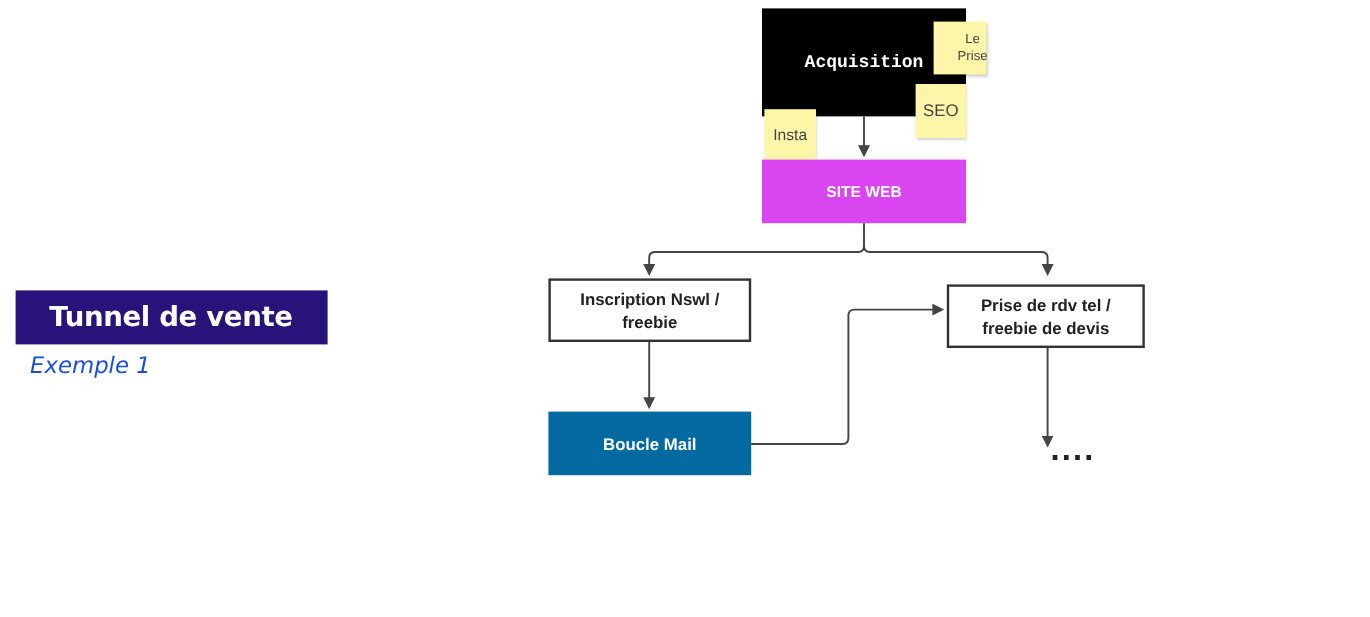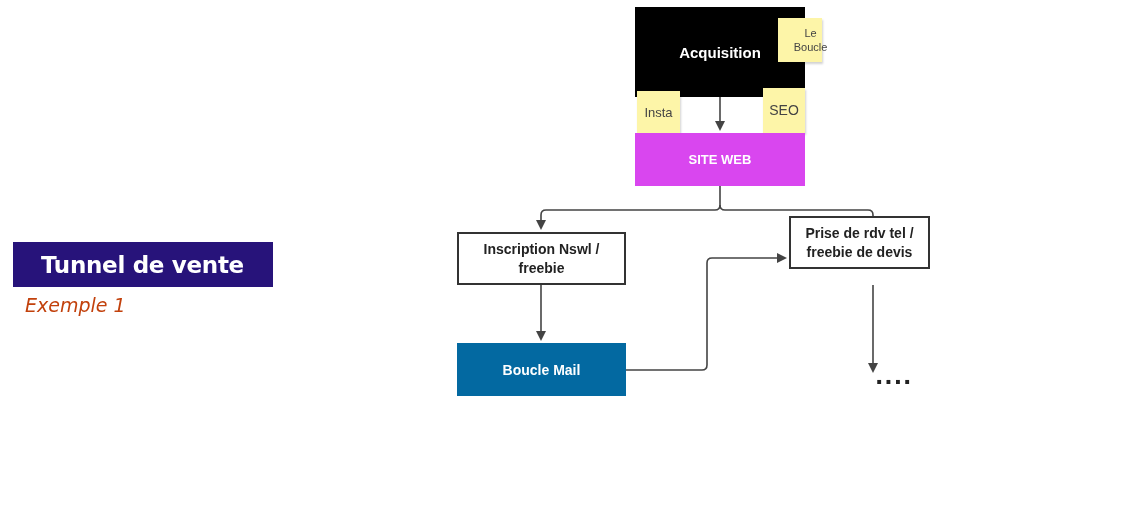--- a/index.html
+++ b/index.html
@@ -1,31 +1,31 @@
 <!DOCTYPE html>
 <html><head>
 <meta charset="utf-8">
 <style>
   html, body { margin:0; padding:0; background:#ffffff; }
   body { width:1142px; height:514px; position:relative; overflow:hidden; font-family:"DejaVu Sans", sans-serif; }
   .abs { position:absolute; box-sizing:border-box; }
   .title-box { left:13px; top:242px; width:260px; height:45px; background:#27137a; color:#fff;
     font-family:"DejaVu Sans", sans-serif; font-weight:bold; font-size:23px; display:flex; align-items:center; padding-left:28px; letter-spacing:-0.3px; }
-  .subtitle { left:25px; top:294px; font-family:"DejaVu Sans", sans-serif; font-style:italic; font-size:19px; color:#c2410c; }
+  .subtitle { left:25px; top:294px; font-family:"DejaVu Sans", sans-serif; font-style:italic; font-size:19px; color:#1d4ed8; }
   .node { display:flex; align-items:center; justify-content:center; text-align:center; font-family:"Liberation Sans", sans-serif; font-weight:bold; }
-  .acq { left:635px; top:7px; width:170px; height:90px; background:#000; color:#fff; font-size:15px; }
+  .acq { left:635px; top:7px; width:170px; height:90px; background:#000; color:#fff; font-size:15px;font-family:Liberation Mono, monospace; }
   .site { left:635px; top:133px; width:170px; height:53px; background:#d946ef; color:#fff; font-size:13px; }
   .outline { background:#fff; border:2px solid #333; color:#222; font-size:14px; line-height:1.35;align-items:center; }
   .insc { left:457px; top:232px; width:169px; height:53px; }
-  .prise { left:789px; top:216px; width:141px; height:53px; }
+  .prise { left:789px; top:237px; width:165px; height:53px; }
   .mail { left:457px; top:343px; width:169px; height:53px; background:#0369a1; color:#fff; font-size:14px; }
   .sticky { background:#fdf5a8; color:#444; font-family:"Liberation Sans", sans-serif; font-size:13px;
     display:flex; align-items:center; justify-content:center; text-align:center; box-shadow:1px 2px 2px rgba(0,0,0,0.18); line-height:1.3; }
   .s-gratin { left:778px; top:18px; width:44px; height:44px; font-size:11px;padding-left:21px; }
-  .s-seo { left:763px; top:70px; width:42px; height:45px; font-size:14px;margin-top:18px; }
+  .s-seo { left:763px; top:70px; width:42px; height:45px; font-size:14px; }
   .s-insta { left:637px; top:81px; width:43px; height:45px; font-size:13px;margin-top:10px; }
   .dots { left:875px; top:364px; font-size:22px; font-weight:bold; color:#222; letter-spacing:1px; font-family:"DejaVu Sans", sans-serif; }
   svg.conn { position:absolute; left:0; top:0; }
 </style>
 </head>
 <body>
 
 <div class="abs title-box">
     <span>Tunnel de vente</span>
   </div>
@@ -45,21 +45,21 @@
   <path d="M873,285 L873,368" stroke="#444" stroke-width="1.6" fill="none" marker-end="url(#arr)"></path>
 </svg>
 
 <div class="abs node acq">
     <span>Acquisition</span>
   </div>
 
 <div class="abs sticky s-gratin">
     <div>
       <div>Le</div>
-      <div>Boucle</div>
+      <div>Prise</div>
     </div>
   </div>
 <div class="abs sticky s-seo">
     <span>SEO</span>
   </div>
 <div class="abs sticky s-insta">
     <span>Insta</span>
   </div>
 
 <div class="abs node site">

